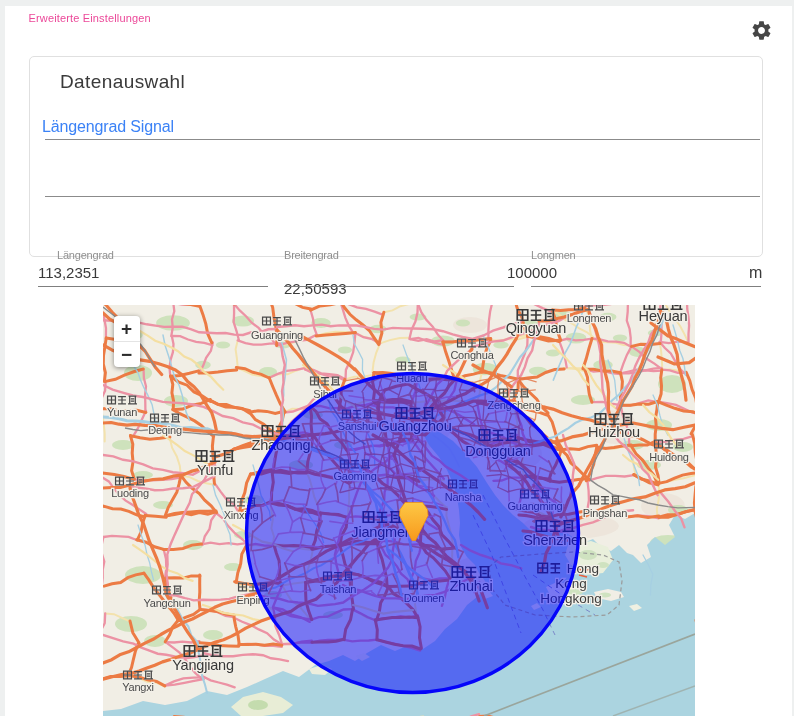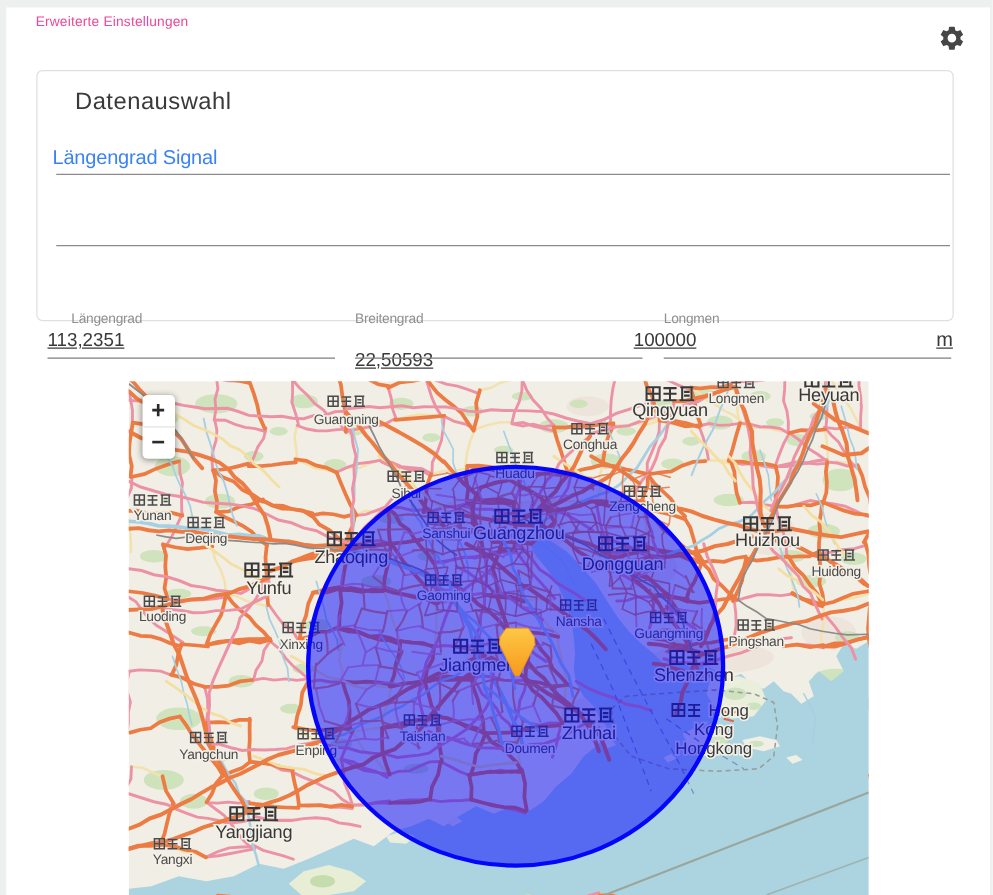--- a/index.html
+++ b/index.html
@@ -3,21 +3,21 @@
 * { margin:0; padding:0; box-sizing:border-box; }
 html,body { width:794px; height:716px; background:#eef0f0; font-family:"Liberation Sans",sans-serif; overflow:hidden; }
 .panel { position:absolute; left:5px; top:6px; width:787px; height:710px; background:#fff; }
 .hdr { position:absolute; left:23.5px; top:6px; font-size:11px; letter-spacing:0.15px; color:#ec4899; }
 .gear { position:absolute; left:744.5px; top:12.5px; width:23px; height:23px; }
 .card { position:absolute; left:23.5px; top:50px; width:734px; height:201px; border:1px solid #e0e0e0; border-radius:5px; background:#fff; }
 .cardtitle { position:absolute; left:30.5px; top:13.5px; font-size:19px; letter-spacing:0.4px; color:#3a3a3a; }
 .flabel { position:absolute; font-size:16px; letter-spacing:-0.15px; color:#3b82f6; }
 .uline { position:absolute; height:1px; background:#8b8b8b; }
 .slabel { position:absolute; font-size:11px; letter-spacing:-0.2px; color:#8f8f8f; }
-.sval { position:absolute; font-size:15px; color:#3a3a3a;text-decoration:underline; }
+.sval { position:absolute; font-size:15px; color:#3a3a3a; }
 .mapwrap { position:absolute; left:98px; top:299px; width:592px; height:411px; }
 .zoomctl { position:absolute; left:10.5px; top:11px; width:26px; height:51px; background:#fff; border-radius:4px; box-shadow:0 1px 5px rgba(0,0,0,0.45); z-index:5; }
 .zbtn { width:26px; height:25px; text-align:center; font-size:19px; font-weight:bold; color:#2b2b2b; line-height:25px; }
 .zdiv { height:1px; background:#e4e4e4; }
 </style></head>
 <body>
 <div class="panel">
  <div class="hdr">Erweiterte Einstellungen</div>
  <svg class="gear" viewBox="0 0 24 24">
       <path fill="#464646" d="M19.14,12.94c0.04-0.3,0.06-0.61,0.06-0.94c0-0.32-0.02-0.64-0.07-0.94l2.03-1.58c0.18-0.14,0.23-0.41,0.12-0.61 l-1.92-3.32c-0.12-0.22-0.37-0.29-0.59-0.22l-2.39,0.96c-0.5-0.38-1.03-0.7-1.62-0.94L14.4,2.81c-0.04-0.24-0.24-0.41-0.48-0.41 h-3.84c-0.24,0-0.43,0.17-0.47,0.41L9.25,5.35C8.66,5.59,8.12,5.92,7.63,6.29L5.24,5.33c-0.22-0.08-0.47,0-0.59,0.22L2.74,8.87 C2.62,9.08,2.66,9.34,2.86,9.48l2.03,1.58C4.84,11.36,4.8,11.69,4.8,12s0.02,0.64,0.07,0.94l-2.03,1.58 c-0.18,0.14-0.23,0.41-0.12,0.61l1.92,3.32c0.12,0.22,0.37,0.29,0.59,0.22l2.39-0.96c0.5,0.38,1.03,0.7,1.62,0.94l0.36,2.54 c0.05,0.24,0.24,0.41,0.48,0.41h3.84c0.24,0,0.44-0.17,0.47-0.41l0.36-2.54c0.59-0.24,1.13-0.56,1.62-0.94l2.39,0.96 c0.22,0.08,0.47,0,0.59-0.22l1.92-3.32c0.12-0.22,0.07-0.47-0.12-0.61L19.14,12.94z M12,15.6c-1.98,0-3.6-1.62-3.6-3.6 s1.62-3.6,3.6-3.6s3.6,1.62,3.6,3.6S13.98,15.6,12,15.6z"></path>

